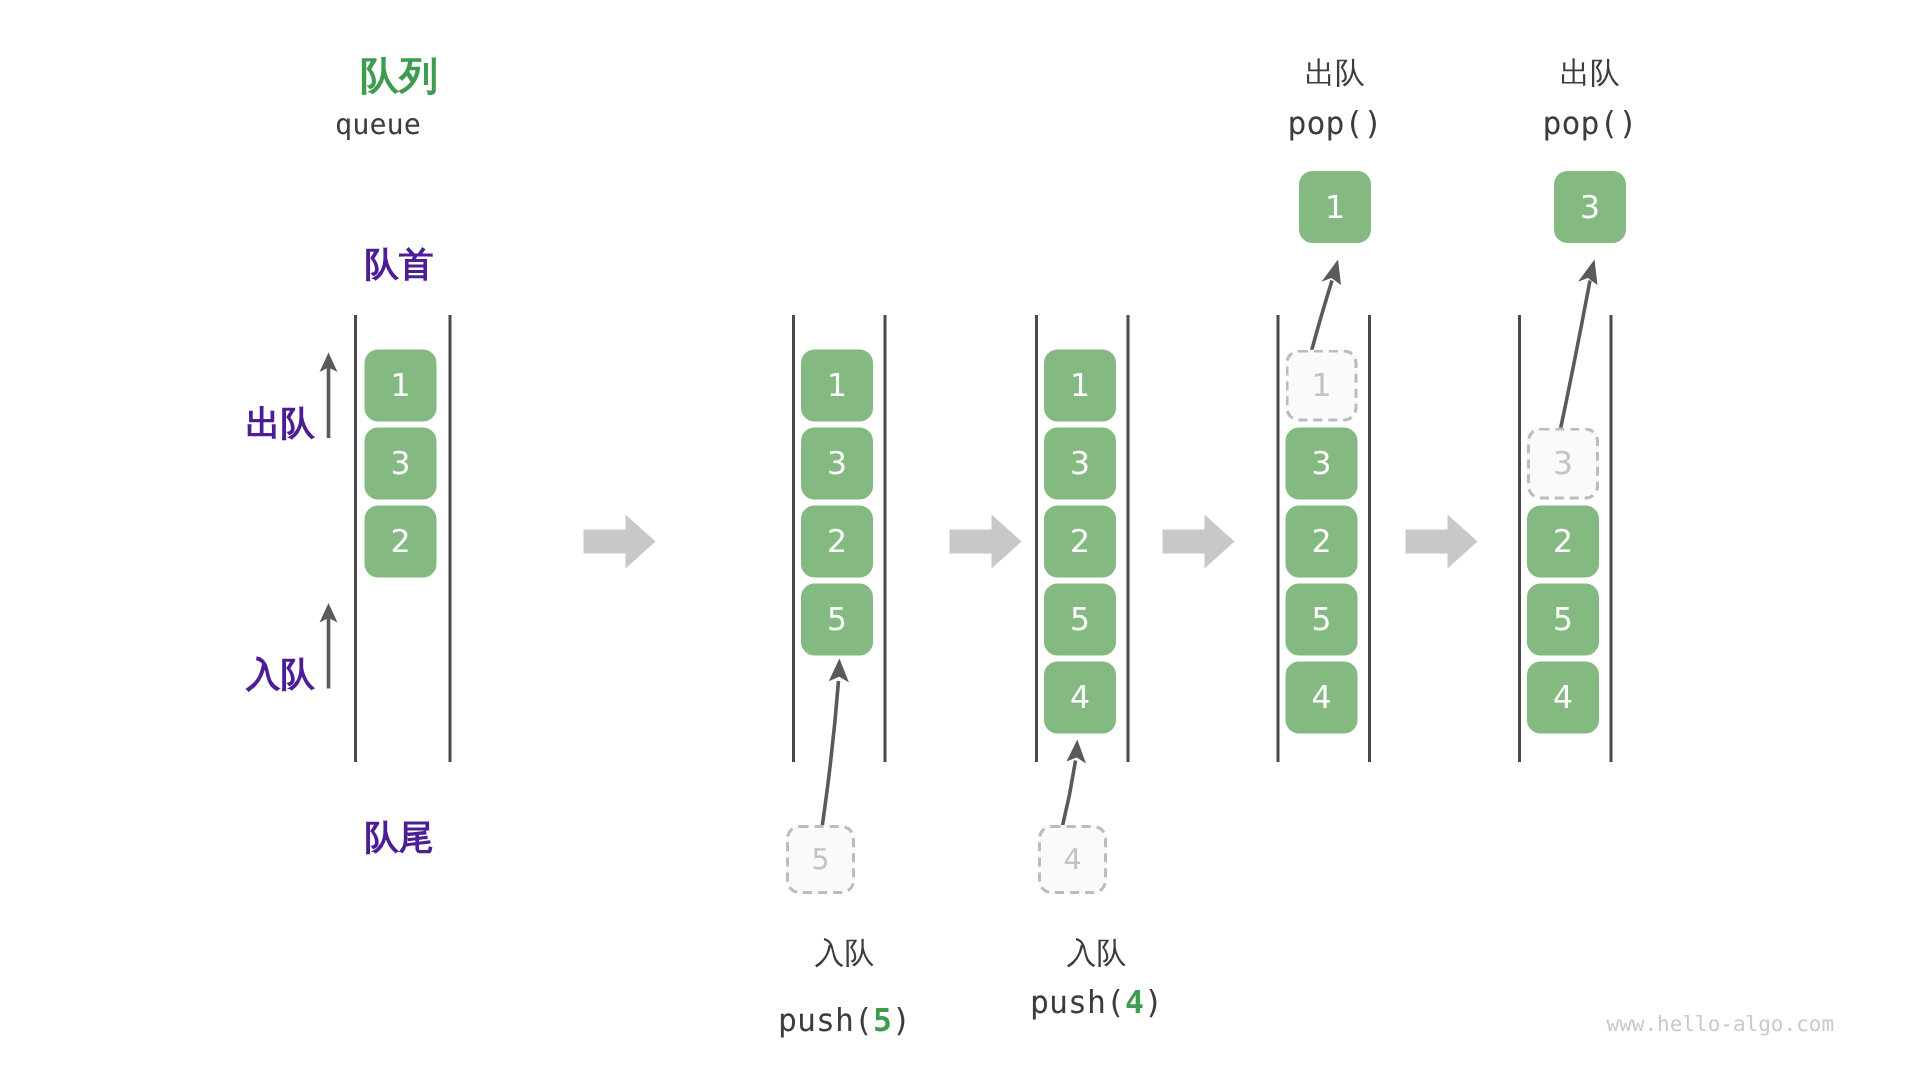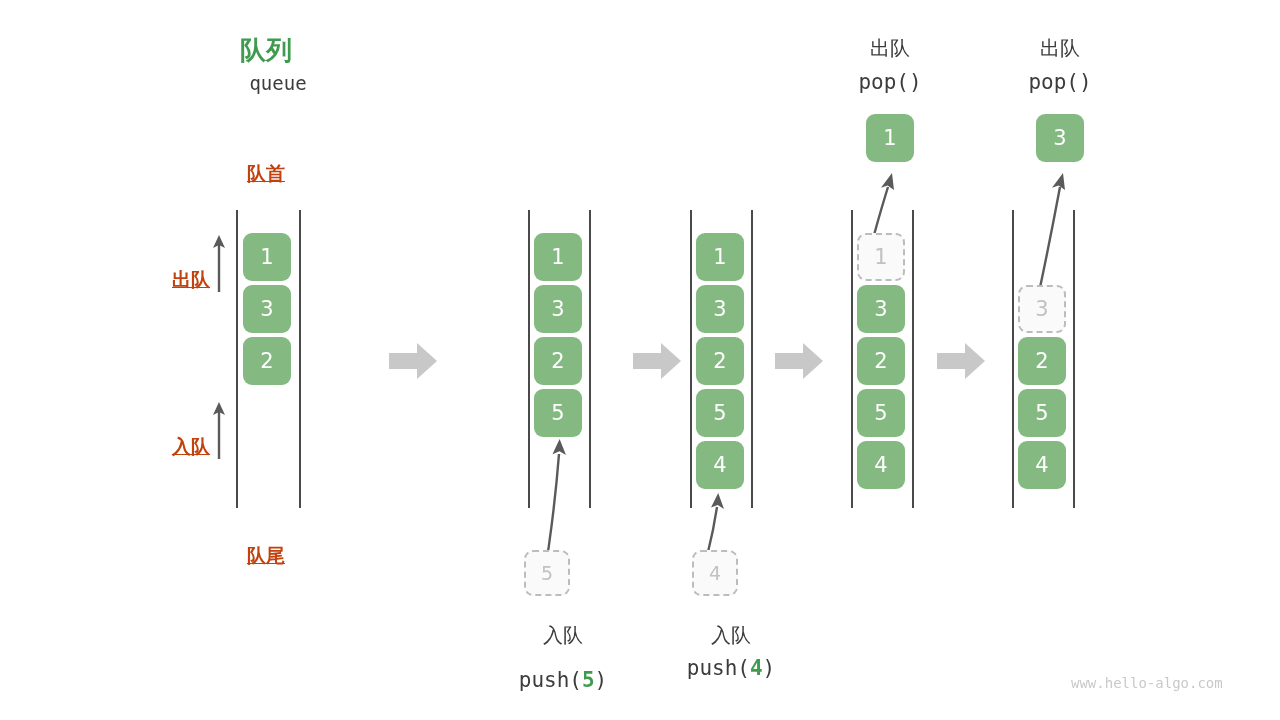--- a/index.html
+++ b/index.html
@@ -33,25 +33,24 @@
   }
   .title-en {
     font-family: "DejaVu Sans Mono", "Liberation Mono", monospace;
     font-size: 19px;
     color: #3c3c3c;
     white-space: nowrap;
     text-align: center;
   }
   .label-bold {
     font-weight: bold;
-    font-size: 19px;
-    color: #c2410c;
-    white-space: nowrap;
-    text-align: center;
-    text-decoration: underline;
+    font-size: 23px;
+    color: #4c1d95;
+    white-space: nowrap;
+    text-align: center;
   }
   .op-cn {
     font-size: 20px;
     color: #3c3c3c;
     white-space: nowrap;
     text-align: center;
   }
   .op-code {
     font-family: "DejaVu Sans Mono", "Liberation Mono", monospace;
     font-size: 21px;
@@ -106,21 +105,21 @@
   .uparrow { position: absolute; }
 
   svg { overflow: visible; }
 </style>
 </head>
 <body>
 
 <div id="stage">
 
   <div class="abs title-cn" style="left:206px; top:33px; width:120px;">队列</div>
-  <div class="abs title-en" style="left:218px; top:72px; width:120px;">queue</div>
+  <div class="abs title-en" style="left:192px; top:72px; width:120px;">queue</div>
 
   <div class="abs label-bold" style="left:206px; top:161px; width:120px;">队首</div>
   <div class="abs label-bold" style="left:206px; top:543px; width:120px;">队尾</div>
 
   <div class="abs label-bold" style="left:140px; top:267px; width:70px; text-align:right;">出队</div>
   <div class="abs uparrow" style="left:208px; top:232px;">
     <svg width="22" height="62" viewBox="0 0 22 62">
       <line x1="11" y1="60" x2="11" y2="12" stroke="#5a5a5a" stroke-width="2.4"></line>
       <path d="M11 3 L17 16 L11 13 L5 16 Z" fill="#5a5a5a"></path>
     </svg>

